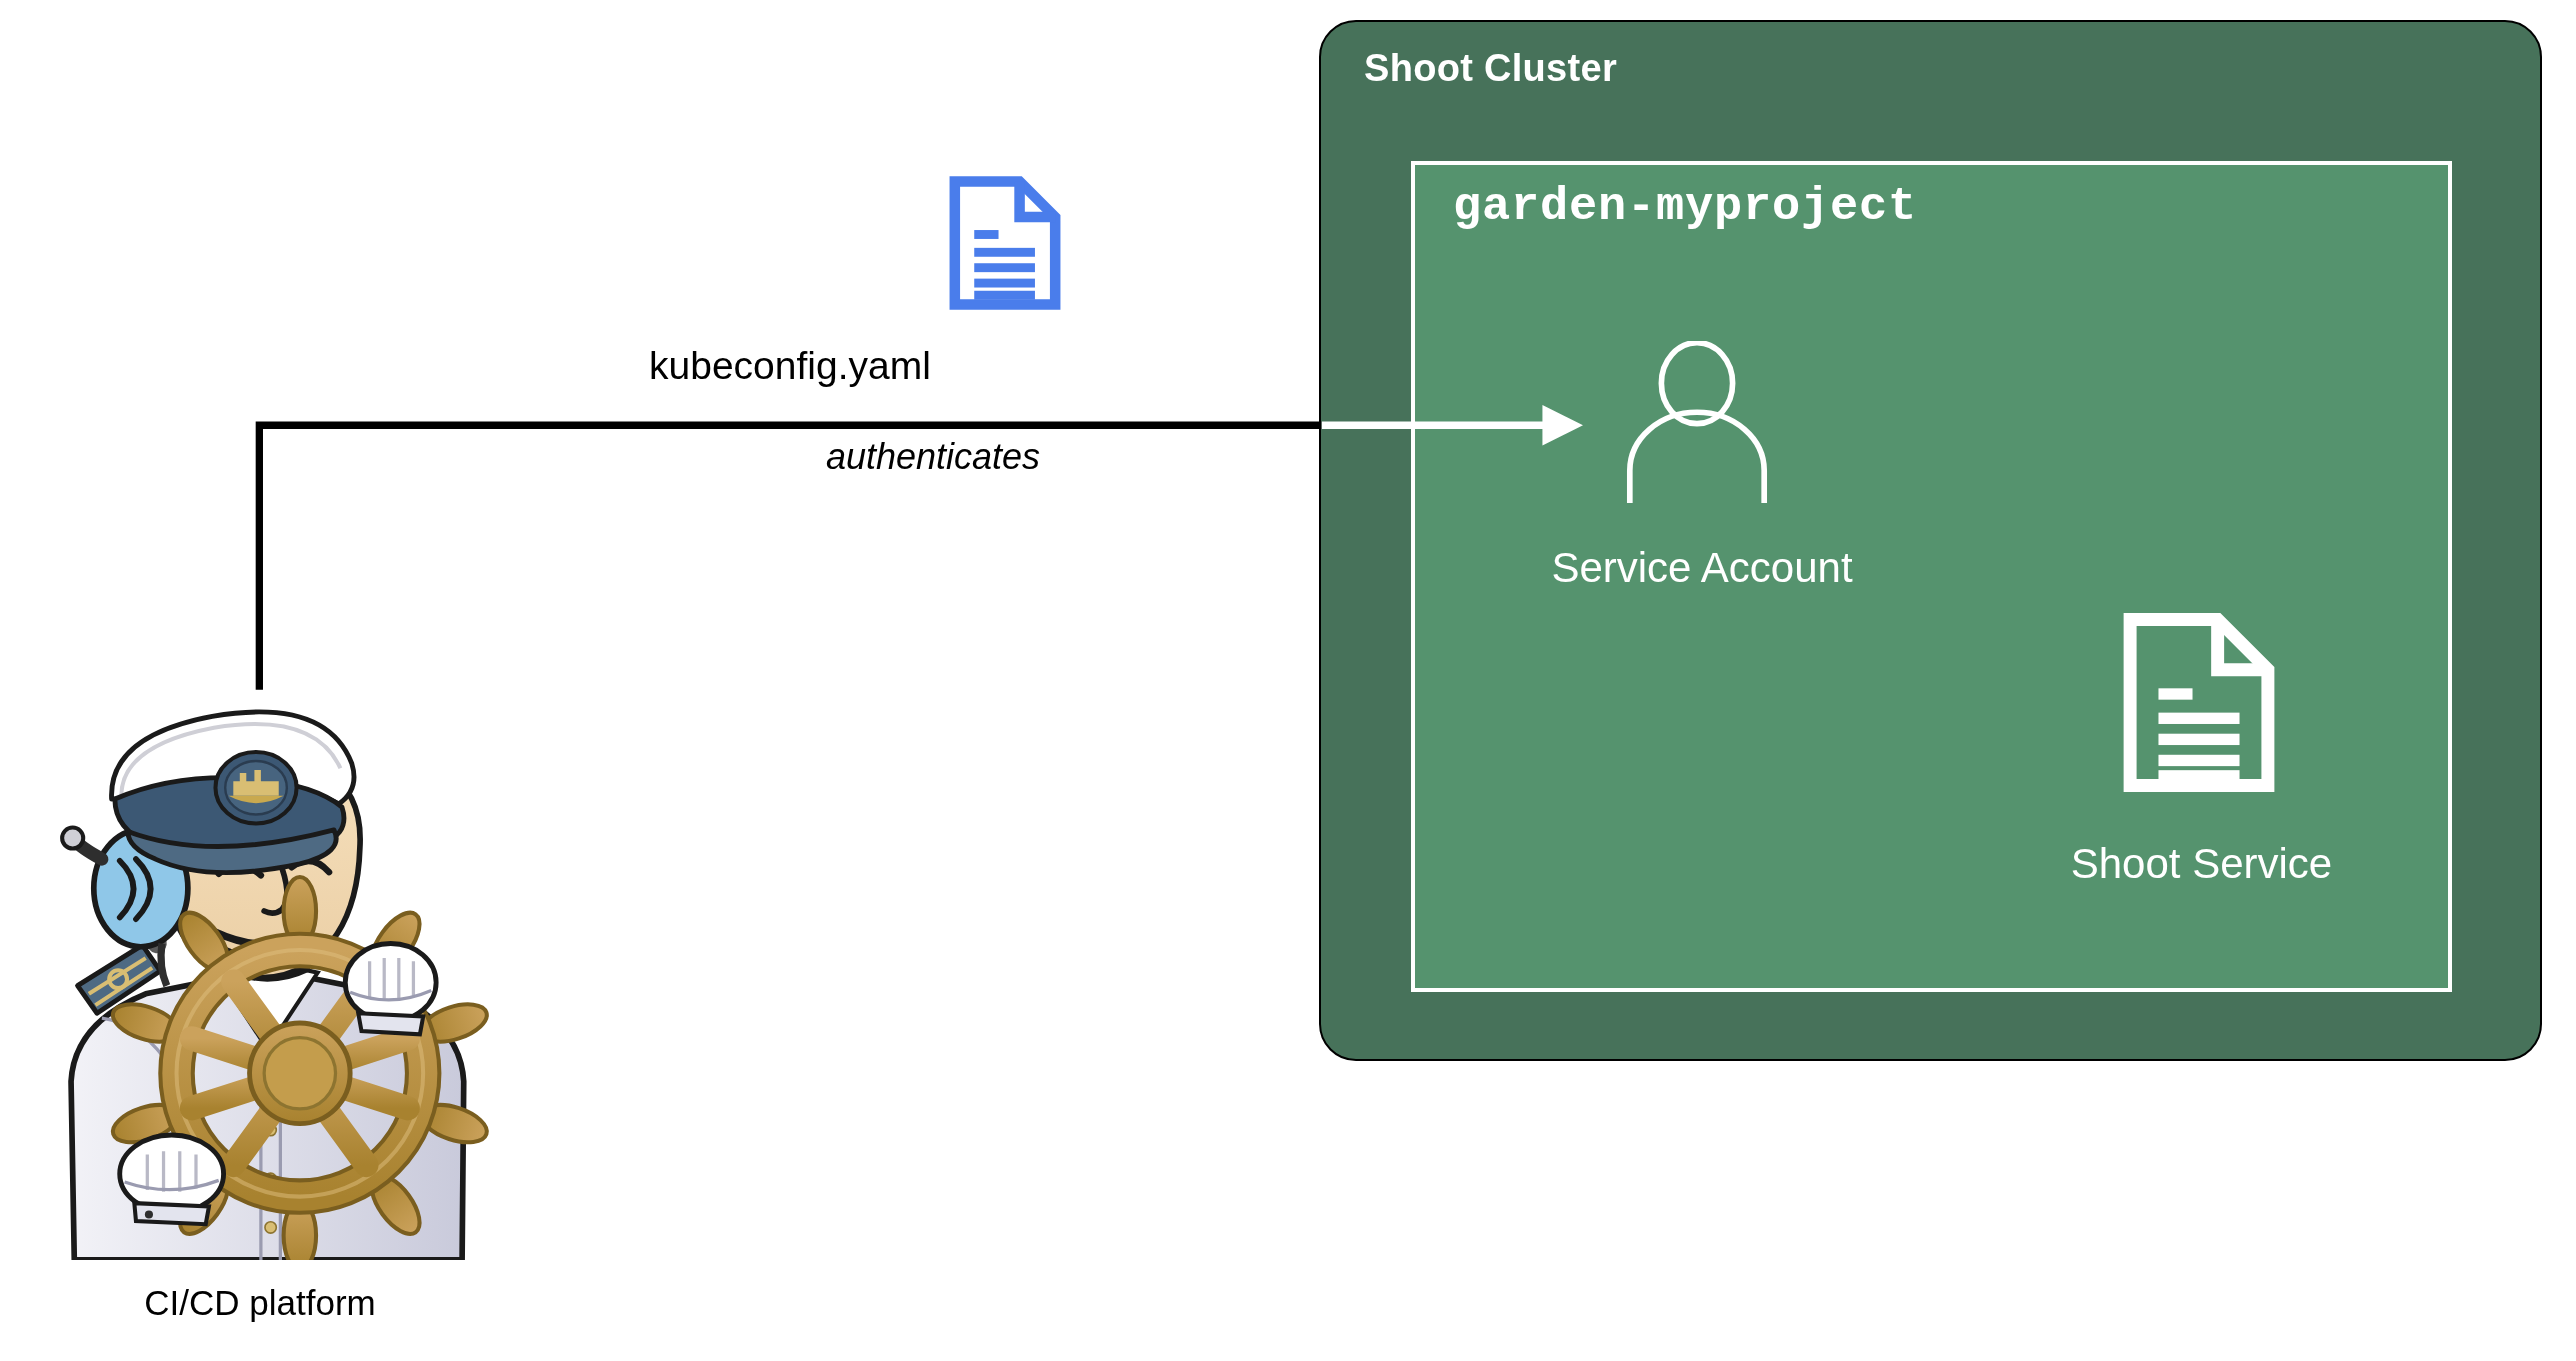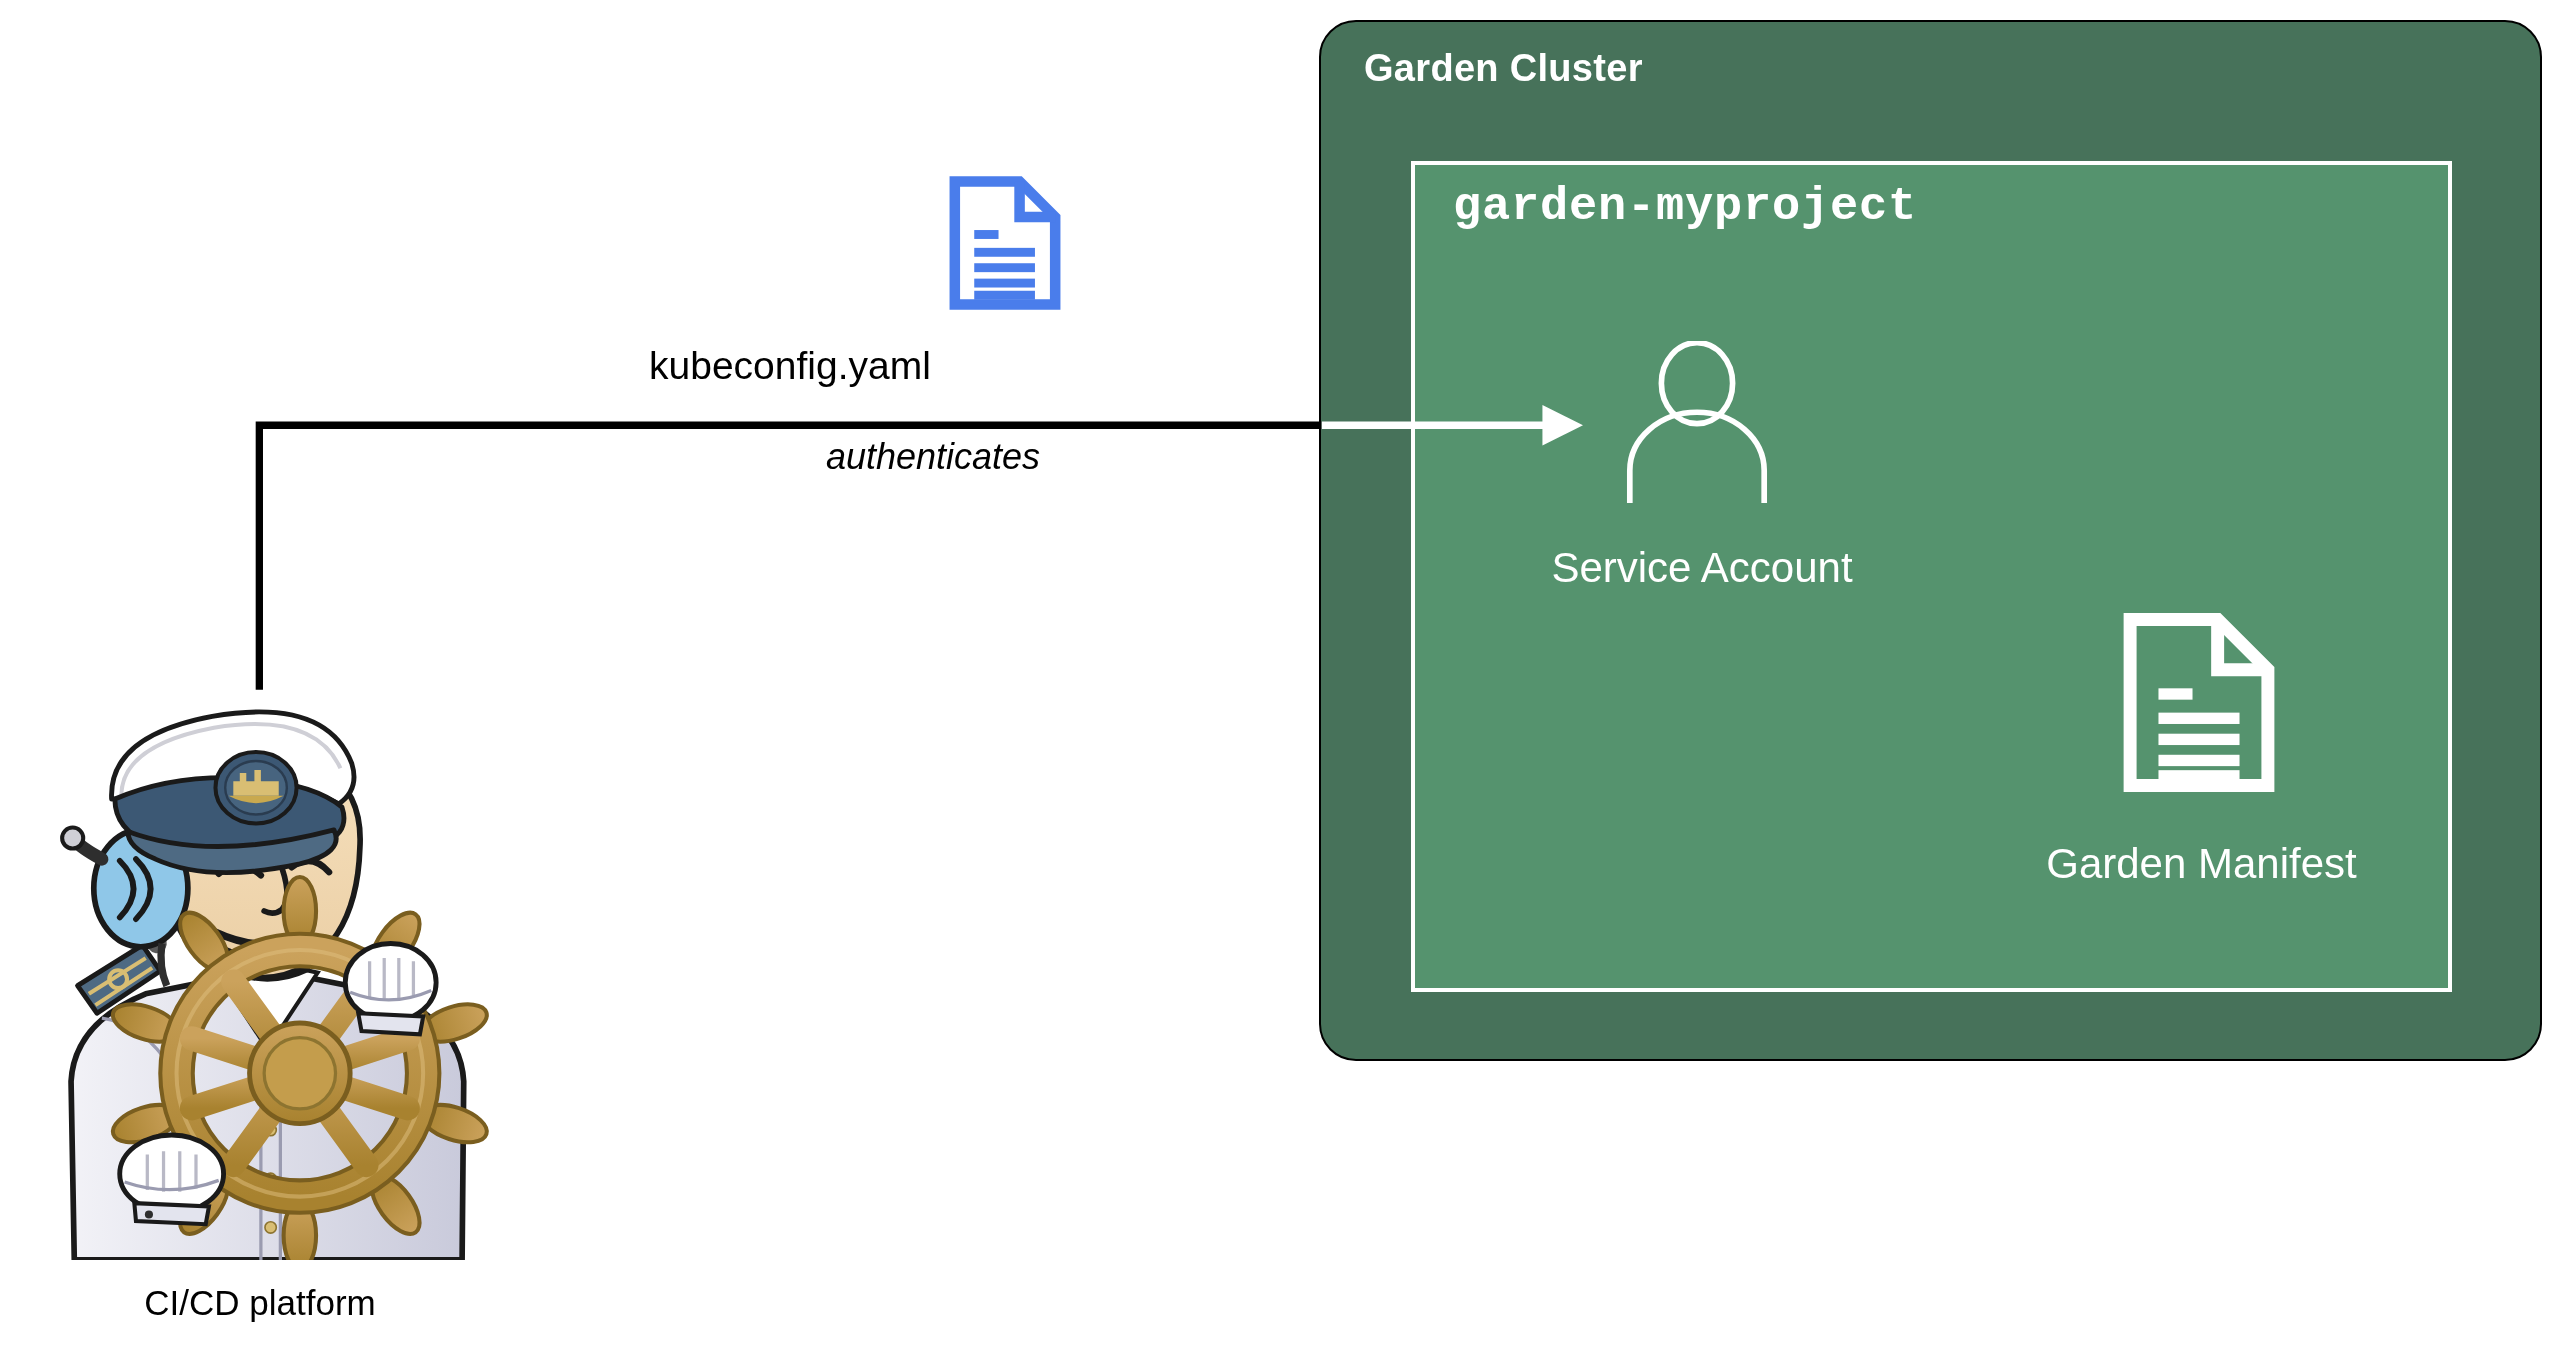--- a/index.html
+++ b/index.html
@@ -166,21 +166,21 @@
     font-size: 35px;
     white-space: nowrap;
   }
 </style>
 </head>
 <body>
 
 <div id="canvas">
 
   <div id="cluster-box"></div>
-  <div id="cluster-title">Garden Cluster</div>
+  <div id="cluster-title">Shoot Cluster</div>
 
   <div id="namespace-box"></div>
   <div id="namespace-name">garden-myproject</div>
 
   <div id="service-account-icon">
     <svg viewBox="0 0 210 200" width="170" height="162" aria-hidden="true">
       <ellipse cx="105" cy="52" rx="44" ry="50" fill="none" stroke="#ffffff" stroke-width="7"></ellipse>
       <path d="M 22 200 L 22 160 A 83 72 0 0 1 188 160 L 188 200" fill="none" stroke="#ffffff" stroke-width="7" stroke-linecap="butt"></path>
     </svg>
   </div>
@@ -190,21 +190,21 @@
     <svg viewBox="0 0 190 225" width="154" height="183" aria-hidden="true">
       <path d="M 10 10 L 118 10 L 180 72 L 180 215 L 10 215 Z" fill="none" stroke="#ffffff" stroke-width="16" stroke-linejoin="miter"></path>
       <path d="M 118 10 L 118 72 L 180 72" fill="none" stroke="#ffffff" stroke-width="16" stroke-linejoin="miter"></path>
       <rect x="45" y="95" width="42" height="14" fill="#ffffff"></rect>
       <rect x="45" y="125" width="100" height="14" fill="#ffffff"></rect>
       <rect x="45" y="151" width="100" height="14" fill="#ffffff"></rect>
       <rect x="45" y="177" width="100" height="14" fill="#ffffff"></rect>
       <rect x="45" y="196" width="100" height="12" fill="#ffffff"></rect>
     </svg>
   </div>
-  <div id="shoot-manifest-label">Garden Manifest</div>
+  <div id="shoot-manifest-label">Shoot Service</div>
 
   <div id="kubeconfig-icon">
     <svg viewBox="0 0 140 168" width="114" height="136" aria-hidden="true">
       <path d="M 8 8 L 88 8 L 132 52 L 132 160 L 8 160 Z" fill="none" stroke="#4A7DEB" stroke-width="13" stroke-linejoin="miter"></path>
       <path d="M 88 8 L 88 52 L 132 52" fill="none" stroke="#4A7DEB" stroke-width="13" stroke-linejoin="miter"></path>
       <rect x="32" y="68" width="30" height="11" fill="#4A7DEB"></rect>
       <rect x="32" y="90" width="75" height="11" fill="#4A7DEB"></rect>
       <rect x="32" y="109" width="75" height="11" fill="#4A7DEB"></rect>
       <rect x="32" y="128" width="75" height="11" fill="#4A7DEB"></rect>
       <rect x="32" y="143" width="75" height="11" fill="#4A7DEB"></rect>

